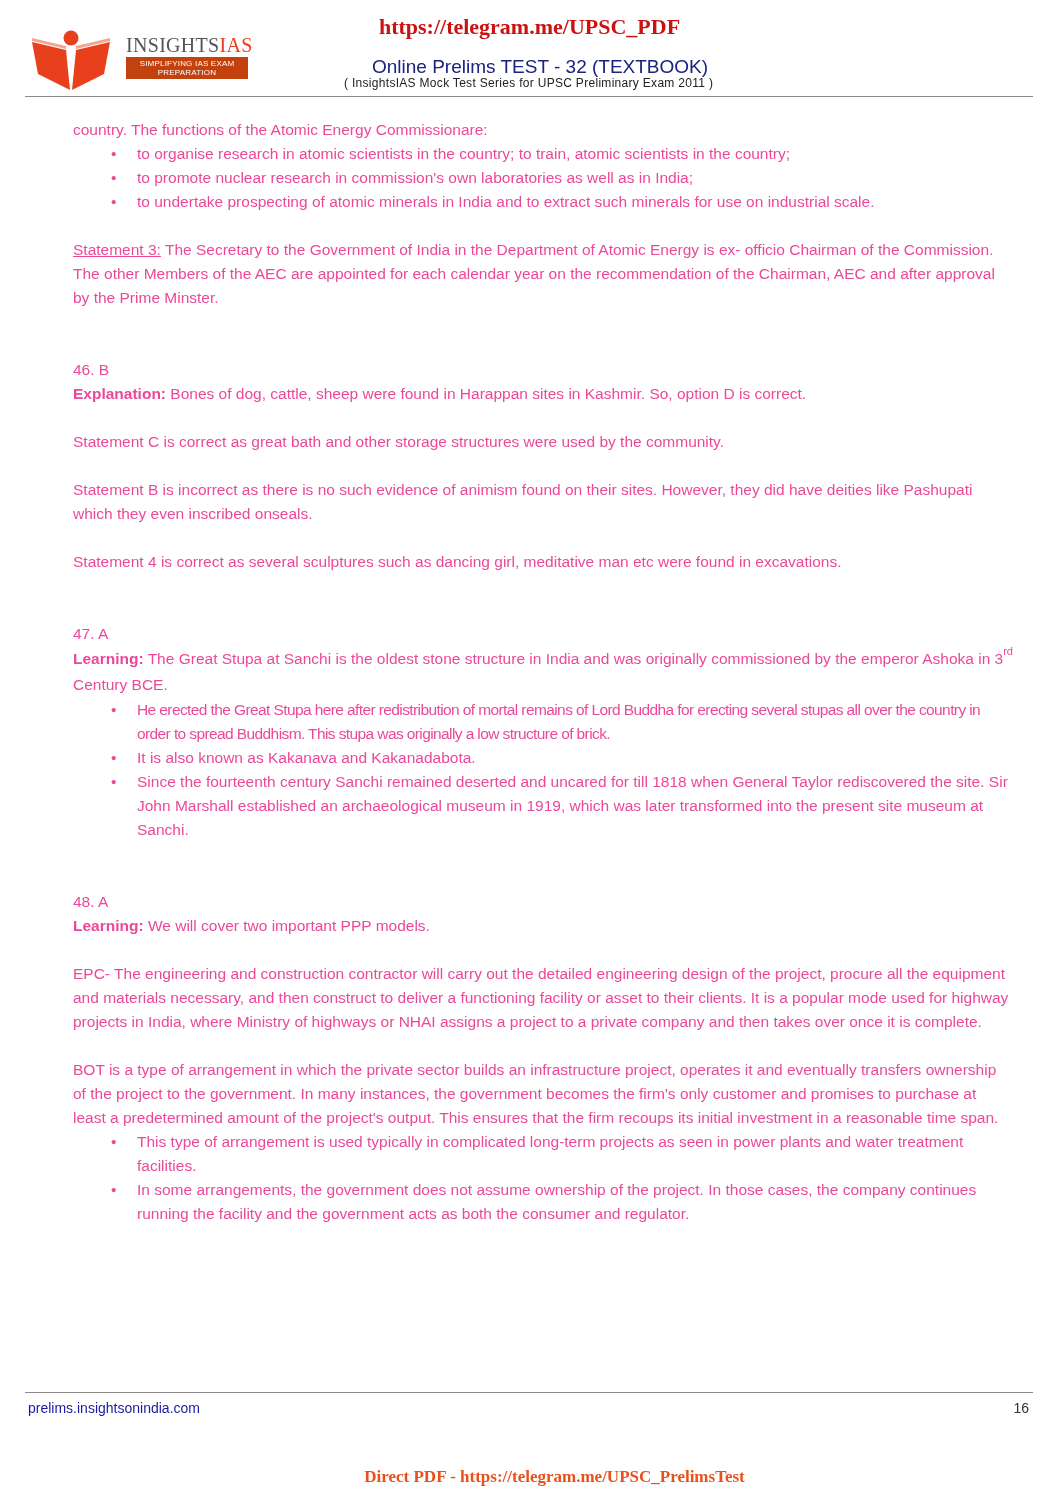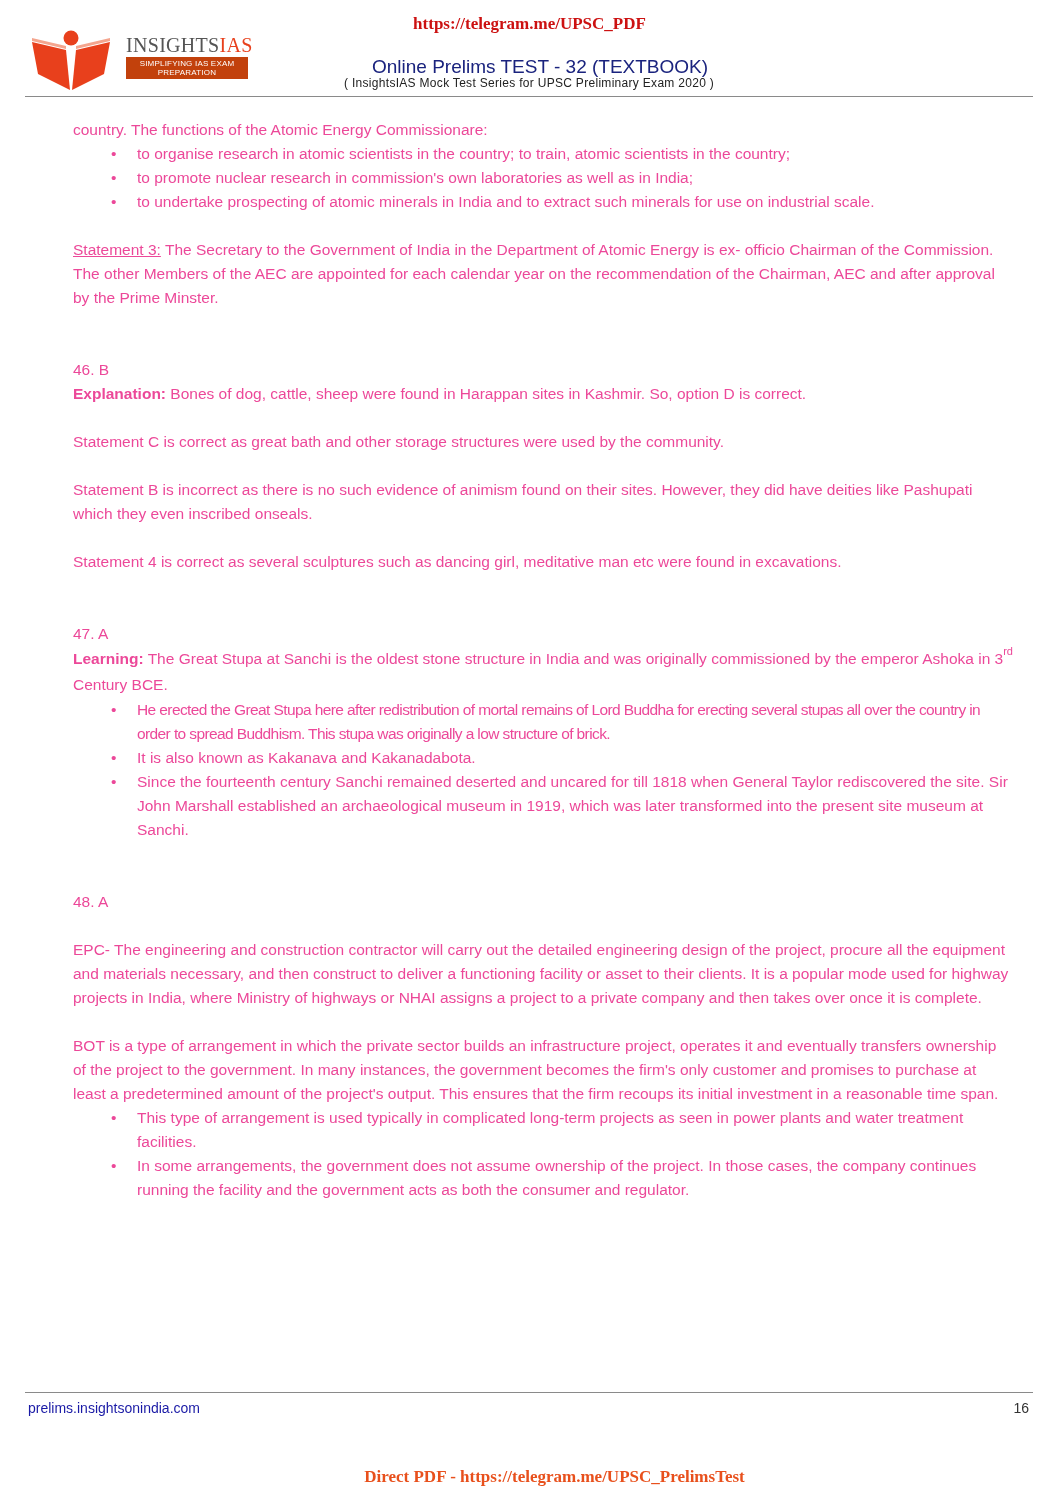--- a/index.html
+++ b/index.html
@@ -5,21 +5,21 @@
     html, body { margin: 0; padding: 0; background: #ffffff; }
     body { width: 1059px; height: 1497px; position: relative; overflow: hidden; }
     .page { position: absolute; left: 0; top: 0; width: 1059px; height: 1497px; }
 
     
     .logo { position: absolute; left: 30px; top: 28px; width: 82px; height: 64px; }
     .brand { position: absolute; left: 126px; top: 35px; }
     .brand-name { font-family: "Liberation Serif", serif; font-size: 20px; letter-spacing: 0.3px; color: #555555; line-height: 20px; }
     .brand-name .ias { color: #e8401c; }
     .brand-tag { margin-top: 2px; background: #c2410c; color: #ffffff; font-family: "Liberation Sans", sans-serif; font-size: 8px; line-height: 9px; text-align: center; width: 122px; padding: 2px 0 2px 0; letter-spacing: 0.2px; }
-    .tg-top { position: absolute; left: 0; width: 1059px; top: 14px; text-align: center; font-family: "Liberation Serif", serif; font-weight: bold; font-size: 17px; color: #cc1111; }
+    .tg-top { position: absolute; left: 0; width: 1059px; top: 14px; text-align: center; font-family: "Liberation Serif", serif; font-weight: bold; font-size: 22px; color: #cc1111; }
     .tg-top span { position: relative; left: 0px; }
     .test-title { position: absolute; left: 372px; top: 56px; font-family: Liberation Sans, sans-serif; font-size: 19px; color: #1a237e; }
     .test-sub { position: absolute; left: 344px; top: 76px; font-family: "Liberation Sans", sans-serif; font-size: 12px; color: #222222; letter-spacing: 0.3px; }
     .rule { position: absolute; left: 25px; width: 1008px; height: 1px; background: #8a8a8a; }
 
     
     .content { position: absolute; left: 73px; top: 118px; width: 940px; font-family: "Liberation Sans", sans-serif; font-size: 15.5px; color: #ec4899; line-height: 24px; }
     .content p { margin: 0; }
     .gap-s { height: 24px; }
     .gap-l { height: 48px; }
@@ -54,21 +54,21 @@
 
   <div class="brand">
     <div class="brand-name"><span>INSIGHTS</span><span class="ias">IAS</span></div>
     <div class="brand-tag">
       <div>SIMPLIFYING IAS EXAM</div>
       <div>PREPARATION</div>
     </div>
   </div>
 
   <div class="test-title">Online Prelims TEST - 32 (TEXTBOOK)</div>
-  <div class="test-sub">( InsightsIAS Mock Test Series for UPSC Preliminary Exam 2020 )</div>
+  <div class="test-sub">( InsightsIAS Mock Test Series for UPSC Preliminary Exam 2011 )</div>
   <div class="rule" style="top:96px;"></div>
 
   <div class="content">
 
     <p>country. The functions of the Atomic Energy Commissionare:</p>
     <ul class="bul">
       <li><span class="dot">•</span><span>to organise research in atomic scientists in the country; to train, atomic scientists in the country;</span></li>
       <li><span class="dot">•</span><span>to promote nuclear research in commission's own laboratories as well as in India;</span></li>
       <li><span class="dot">•</span><span>to undertake prospecting of atomic minerals in India and to extract such minerals for use on industrial scale.</span></li>
     </ul>
@@ -93,20 +93,21 @@
     <p style="line-height:26px;"><span class="b">Learning:</span><span> The Great Stupa at Sanchi is the oldest stone structure in India and was originally commissioned by the emperor Ashoka in 3</span><sup>rd</sup><span> Century BCE.</span></p>
     <ul class="bul">
       <li class="cond"><span class="dot">•</span><span>He erected the Great Stupa here after redistribution of mortal remains of Lord Buddha for erecting several stupas all over the country in order to spread Buddhism. This stupa was originally a low structure of brick.</span></li>
       <li><span class="dot">•</span><span>It is also known as Kakanava and Kakanadabota.</span></li>
       <li><span class="dot">•</span><span>Since the fourteenth century Sanchi remained deserted and uncared for till 1818 when General Taylor rediscovered the site. Sir John Marshall established an archaeological museum in 1919, which was later transformed into the present site museum at Sanchi.</span></li>
     </ul>
 
     <div class="gap-l"></div>
 
     <p>48. A</p>
+    <p><span class="b">Learning:</span><span> We will cover two important PPP models.</span></p>
     <div class="gap-s"></div>
     <p>EPC- The engineering and construction contractor will carry out the detailed engineering design of the project, procure all the equipment and materials necessary, and then construct to deliver a functioning facility or asset to their clients. It is a popular mode used for highway projects in India, where Ministry of highways or NHAI assigns a project to a private company and then takes over once it is complete.</p>
     <div class="gap-s"></div>
     <p>BOT is a type of arrangement in which the private sector builds an infrastructure project, operates it and eventually transfers ownership of the project to the government. In many instances, the government becomes the firm's only customer and promises to purchase at least a predetermined amount of the project's output. This ensures that the firm recoups its initial investment in a reasonable time span.</p>
     <ul class="bul">
       <li><span class="dot">•</span><span>This type of arrangement is used typically in complicated long-term projects as seen in power plants and water treatment facilities.</span></li>
       <li><span class="dot">•</span><span>In some arrangements, the government does not assume ownership of the project. In those cases, the company continues running the facility and the government acts as both the consumer and regulator.</span></li>
     </ul>
   </div>
 

